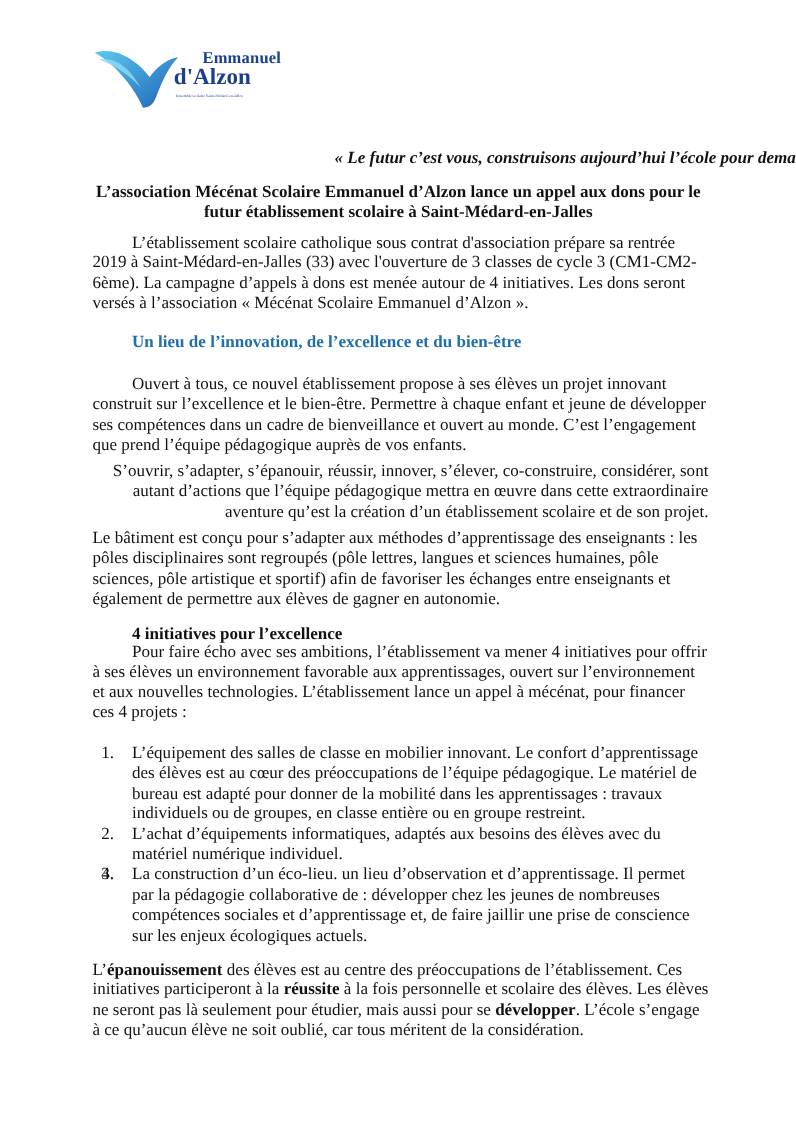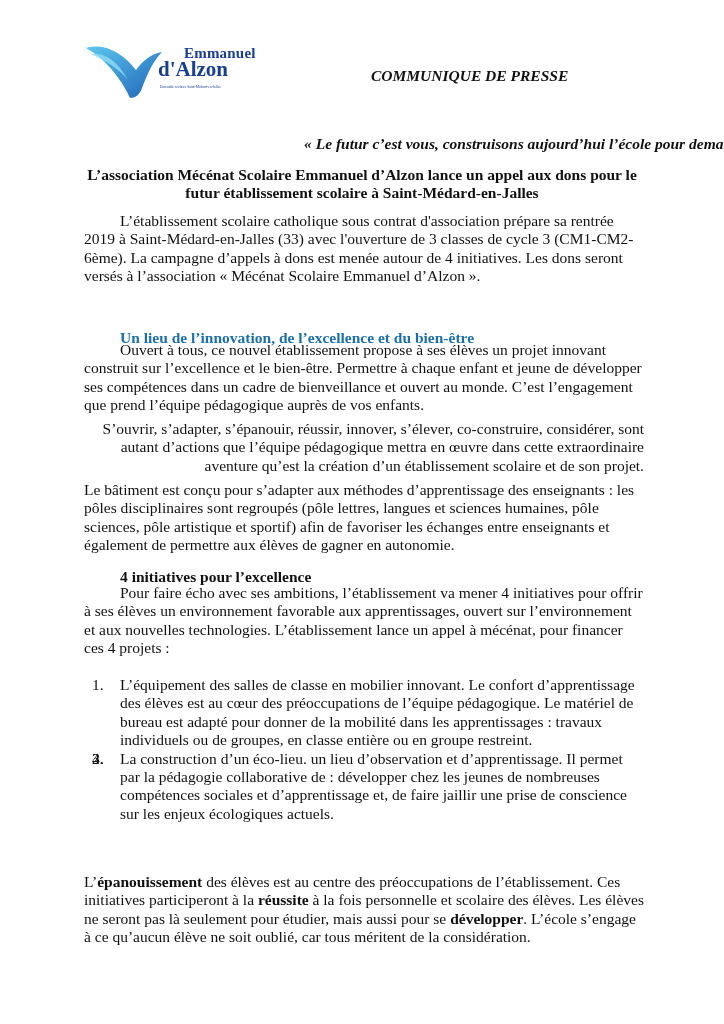--- a/index.html
+++ b/index.html
@@ -30,21 +30,21 @@
   }
   .title {
     position: absolute; left: 84px; width: 556px; top: 166px; text-align: center;
     font-weight: bold; font-size: 15.5px; line-height: 18px;
   }
   .p {
     position: absolute; left: 84px; width: 560px; font-size: 15.5px; line-height: 18.4px;
   }
   .indent { text-indent: 36px; }
   .h-blue {
-    position: absolute; left: 120px; top: 302px; font-weight: bold; font-size: 15.5px; color: #1f6fa8; margin-top: 27px;
+    position: absolute; left: 120px; top: 302px; font-weight: bold; font-size: 15.5px; color: #1f6fa8;
   }
   .h-black {
     position: absolute; left: 120px; top: 568px; font-weight: bold; font-size: 15.5px;
   }
   ol.list {
     position: absolute; left: 84px; top: 676px; width: 560px; margin: 0; padding: 0;
     list-style: none; font-size: 15.5px; line-height: 18.4px;
   }
   ol.list li { position: relative; padding-left: 36px; }
   ol.list li .num { position: absolute; left: 8px; top: 0; }
@@ -62,21 +62,20 @@
     </defs>
     <path d="M2 8 C 20 2, 40 14, 52 30 C 58 22, 66 14, 78 12 C 70 20, 64 32, 58 48 C 56 54, 52 58, 46 58 C 40 44, 24 20, 2 8 Z" fill="url(#wg)"></path>
     <path d="M6 14 C 22 12, 34 22, 44 40 C 36 30, 22 20, 6 14 Z" fill="#8fdcf5" opacity="0.8"></path>
   </svg>
   <div class="logo-name1">Emmanuel</div>
   <div class="logo-name2">d'Alzon</div>
   <div class="logo-tag">Ensemble scolaire Saint-Médard-en-Jalles</div>
 </div>
 
 <div class="press">
-  <div>COMMUNIQUE DE PRESSE</div>
 </div>
 
 <div class="slogan">« Le futur c’est vous, construisons aujourd’hui l’école pour demain »</div>
 <div class="title">L’association Mécénat Scolaire Emmanuel d’Alzon lance un appel aux dons pour le futur établissement scolaire à Saint-Médard-en-Jalles</div>
 
 <div class="p indent" style="top:212px;">L’établissement scolaire catholique sous contrat d'association prépare sa rentrée 2019 à Saint-Médard-en-Jalles (33) avec l'ouverture de 3 classes de cycle 3 (CM1-CM2-6ème). La campagne d’appels à dons est menée autour de 4 initiatives. Les dons seront versés à l’association « Mécénat Scolaire Emmanuel d’Alzon ».</div>
 
 <div class="h-blue">Un lieu de l’innovation, de l’excellence et du bien-être</div>
 
 <div class="p indent" style="top:341px;">Ouvert à tous, ce nouvel établissement propose à ses élèves un projet innovant construit sur l’excellence et le bien-être. Permettre à chaque enfant et jeune de développer ses compétences dans un cadre de bienveillance et ouvert au monde. C’est l’engagement que prend l’équipe pédagogique auprès de vos enfants.</div>
@@ -87,20 +86,21 @@
 
 <div class="p indent" style="top:584px;">Pour faire écho avec ses ambitions, l’établissement va mener 4 initiatives pour offrir à ses élèves un environnement favorable aux apprentissages, ouvert sur l’environnement et aux nouvelles technologies. L’établissement lance un appel à mécénat, pour financer ces 4 projets :</div>
 
 <ol class="list">
   <li>
     <span class="num">1.</span>
     <span>L’équipement des salles de classe en mobilier innovant. Le confort d’apprentissage des élèves est au cœur des préoccupations de l’équipe pédagogique. Le matériel de bureau est adapté pour donner de la mobilité dans les apprentissages : travaux individuels ou de groupes, en classe entière ou en groupe restreint.</span>
   </li>
   <li>
     <span class="num">2.</span>
+    <span>L’achat d’équipements informatiques, adaptés aux besoins des élèves avec du  matériel numérique individuel.</span>
   </li>
   <li>
     <span class="num">3.</span>
   </li>
   <li>
     <span class="num">4.</span>
     <span>La construction d’un éco-lieu. un lieu d’observation et d’apprentissage. Il permet par la pédagogie collaborative de : développer chez les jeunes de nombreuses compétences sociales et d’apprentissage et, de faire jaillir une prise de conscience sur les enjeux écologiques actuels.</span>
   </li>
 </ol>
 

